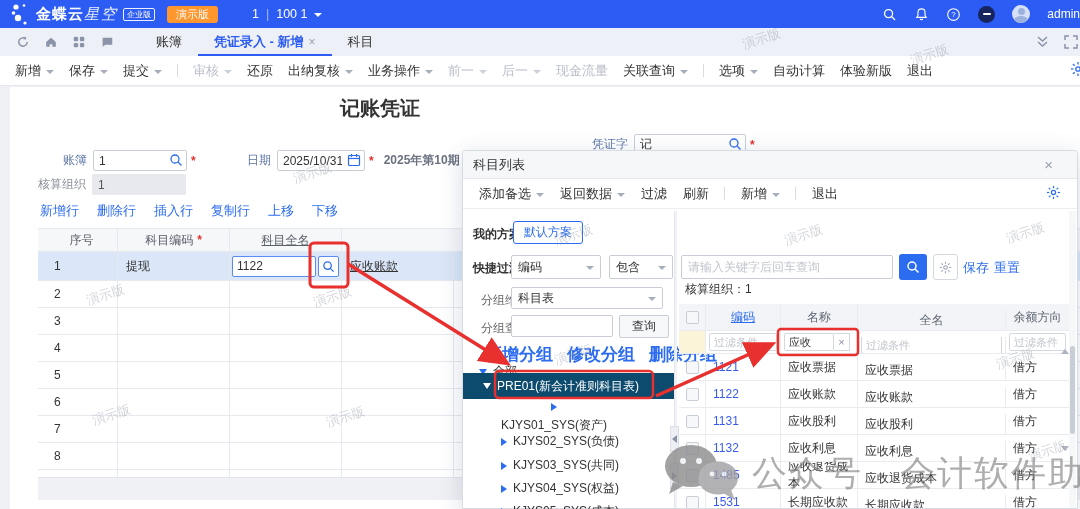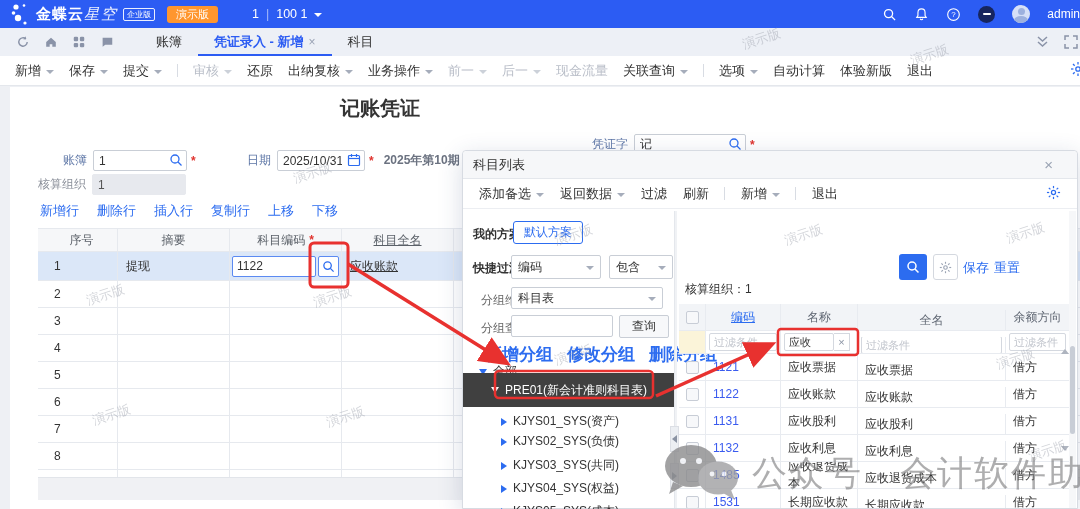--- a/index.html
+++ b/index.html
@@ -88,21 +88,21 @@
   .search-btn { position:absolute; left:436px; top:103px; width:28px; height:26px; background:#2c6cf0; border:none; border-radius:3px; display:flex; align-items:center; justify-content:center; cursor:pointer; }
   .gear-btn { position:absolute; left:470px; top:103px; width:25px; height:26px; background:#fff; border:1px solid #d4d8df; border-radius:3px; display:flex; align-items:center; justify-content:center; cursor:pointer; }
   .sv-link { position:absolute; top:108px; font-size:13px; }
   .lp-label { position:absolute; color:#666; }
   .grp-in { position:absolute; height:22px; border:1px solid #c9ced6; border-radius:2px; font-size:12px; padding:0 5px; font-family:inherit; outline:none; }
   .query-btn { position:absolute; left:156px; top:164px; width:50px; height:23px; border:1px solid #c9ced6; background:#f7f8fa; border-radius:2px; font-size:12px; color:#333; cursor:pointer; font-family:inherit; }
   .grp-links { position:absolute; left:22px; top:192px; display:flex; gap:14px; font-size:17px; color:#2c6cf0; font-weight:bold; }
   .tree-node { position:absolute; display:flex; align-items:center; gap:6px; color:#333; cursor:pointer; white-space:nowrap; }
   .tri-r { width:0; height:0; border-top:4px solid transparent; border-bottom:4px solid transparent; border-left:6px solid #2c6cf0; }
   .tri-d { width:0; height:0; border-left:4px solid transparent; border-right:4px solid transparent; border-top:6px solid #2c6cf0; }
-  .tree-sel { position:absolute; left:0; top:222px; width:211px; height:34px; background:#404040; color:#fff; display:flex; align-items:center; gap:6px; padding-left:28px; font-size:12px; }
+  .tree-sel { position:absolute; left:0; top:222px; width:211px; height:26px; background:#0c4a6e; color:#fff; display:flex; align-items:center; gap:6px; padding-left:20px; font-size:12px; }
   .tree-sel .tri-d { border-top-color:#fff; }
   .lp-divider { position:absolute; left:211px; top:60px; bottom:0; width:3px; background:#f0f2f5; border-left:1px solid #e4e7ec; }
   .col-handle { position:absolute; left:207px; width:9px; height:26px; background:#eceff3; border:1px solid #dcdfe5; display:flex; align-items:center; justify-content:center; cursor:pointer; }
   .h-left { top:275px; } .h-right { top:312px; }
   .mini-tri-l { width:0;height:0;border-top:4px solid transparent;border-bottom:4px solid transparent;border-right:5px solid #8a93a3; }
   .mini-tri-r { width:0;height:0;border-top:4px solid transparent;border-bottom:4px solid transparent;border-left:5px solid #8a93a3; }
   .org-info { position:absolute; left:222px; top:130px; color:#333; }
 
   
   .dtable { position:absolute; left:216px; top:153px; width:390px; bottom:0; overflow:hidden; }
@@ -329,21 +329,20 @@
       <span>删除行</span>
       <span>插入行</span>
       <span>复制行</span>
       <span>上移</span>
       <span>下移</span>
     </div>
 
     <div class="vgrid">
       <div class="vrow vhead">
         <span class="vcell c0">序号</span>
-        <span class="vcell c1">摘要</span>
         <span class="vcell c2">
             <span>科目编码</span>
             <span class="req">*</span>
           </span>
         <span class="vcell c3">科目全名</span>
         <span class="vcell c4"></span>
       </div>
       <div class="vrow vr1">
         <span class="vcell c0">1</span>
         <span class="vcell c1">提现</span>
@@ -470,20 +469,21 @@
 
     <span class="qf-label" style="left:10px; top:109px;">快捷过滤</span>
     <span class="dsel" style="left:48px; top:104px; width:90px;">
         <span>编码</span>
         <span class="caret"></span>
       </span>
     <span class="dsel" style="left:146px; top:104px; width:64px;">
         <span>包含</span>
         <span class="caret"></span>
       </span>
+    <input class="kw-in" placeholder="请输入关键字后回车查询" style="">
     <button class="search-btn">
         <svg width="14" height="14" viewBox="0 0 14 14">
           <circle cx="6" cy="6" r="4" fill="none" stroke="#fff" stroke-width="1.5"></circle>
           <line x1="9" y1="9" x2="12.5" y2="12.5" stroke="#fff" stroke-width="1.5"></line>
         </svg>
       </button>
     <button class="gear-btn">
         <svg width="13" height="13" viewBox="0 0 16 16">
           <circle cx="8" cy="8" r="2.2" fill="none" stroke="#9aa3b3" stroke-width="1.4"></circle>
           <g stroke="#9aa3b3" stroke-width="1.4">
@@ -516,21 +516,21 @@
     </div>
 
     <div class="tree-node" style="left:16px; top:212px;">
         <span class="tri-d"></span>
         <span>全部</span>
       </div>
     <div class="tree-sel">
         <span class="tri-d"></span>
         <span>PRE01(新会计准则科目表)</span>
       </div>
-    <div class="tree-node" style="left:38px; top:262px;">
+    <div class="tree-node" style="left:38px; top:252px;flex-direction:column;">
         <span class="tri-r"></span>
         <span>KJYS01_SYS(资产)</span>
       </div>
     <div class="tree-node" style="left:38px; top:282px;">
         <span class="tri-r"></span>
         <span>KJYS02_SYS(负债)</span>
       </div>
     <div class="tree-node" style="left:38px; top:306px;">
         <span class="tri-r"></span>
         <span>KJYS03_SYS(共同)</span>

